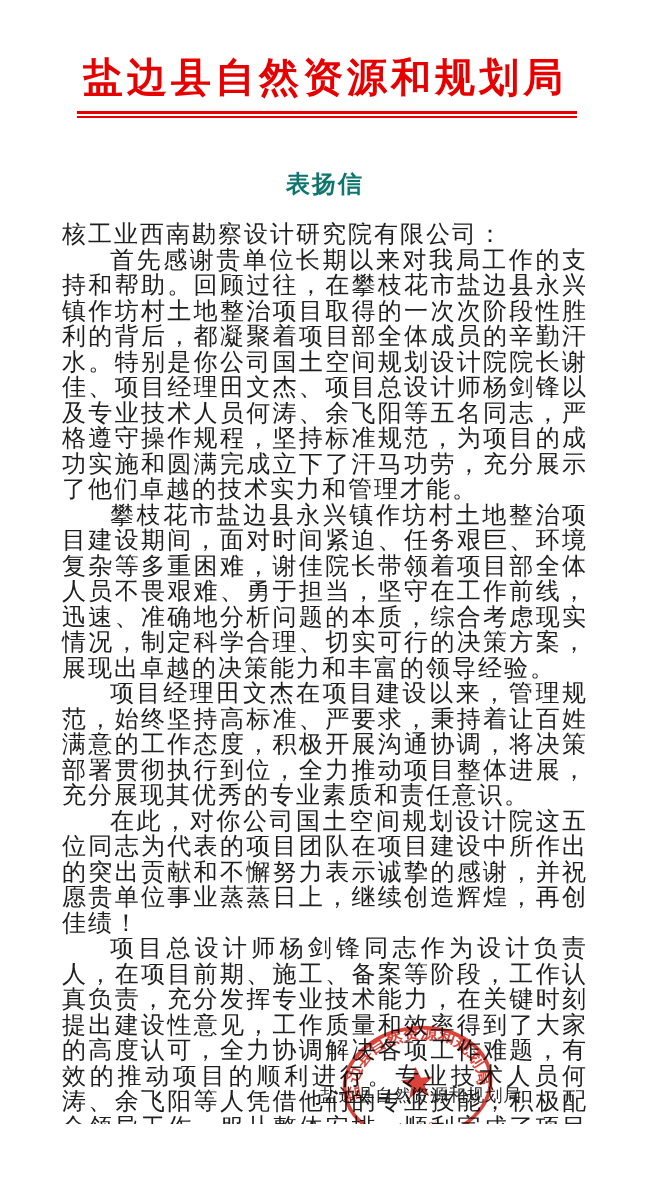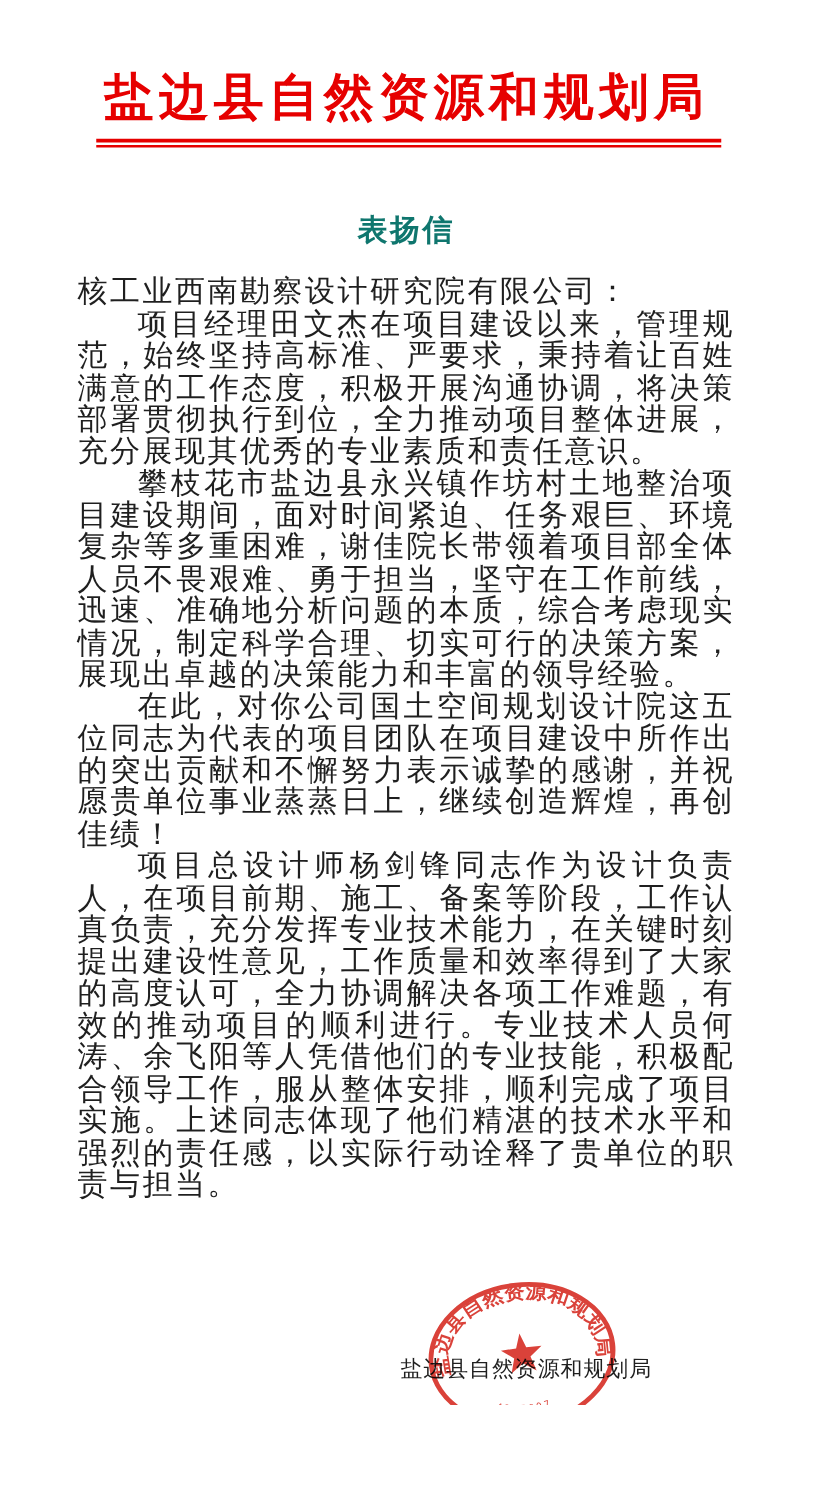--- a/index.html
+++ b/index.html
@@ -101,22 +101,23 @@
 <div class="page">
 
   <h1 class="org-title">盐边县自然资源和规划局</h1>
 
   <div class="red-rule top"></div>
 
   <h2 class="letter-title">表扬信</h2>
 
   <div class="content">
     <p class="salutation">核工业西南勘察设计研究院有限公司：</p>
+    <p class="para">首先感谢贵单位长期以来对我局工作的支持和帮助。回顾过往，在攀枝花市盐边县永兴镇作坊村土地整治项目取得的一次次阶段性胜利的背后，都凝聚着项目部全体成员的辛勤汗水。特别是你公司国土空间规划设计院院长谢佳、项目经理田文杰、项目总设计师杨剑锋以及专业技术人员何涛、余飞阳等五名同志，严格遵守操作规程，坚持标准规范，为项目的成功实施和圆满完成立下了汗马功劳，充分展示了他们卓越的技术实力和管理才能。</p>
+    <p class="para">攀枝花市盐边县永兴镇作坊村土地整治项目建设期间，面对时间紧迫、任务艰巨、环境复杂等多重困难，谢佳院长带领着项目部全体人员不畏艰难、勇于担当，坚守在工作前线，迅速、准确地分析问题的本质，综合考虑现实情况，制定科学合理、切实可行的决策方案，展现出卓越的决策能力和丰富的领导经验。</p>
     <p class="para">项目经理田文杰在项目建设以来，管理规范，始终坚持高标准、严要求，秉持着让百姓满意的工作态度，积极开展沟通协调，将决策部署贯彻执行到位，全力推动项目整体进展，充分展现其优秀的专业素质和责任意识。</p>
-    <p class="para">攀枝花市盐边县永兴镇作坊村土地整治项目建设期间，面对时间紧迫、任务艰巨、环境复杂等多重困难，谢佳院长带领着项目部全体人员不畏艰难、勇于担当，坚守在工作前线，迅速、准确地分析问题的本质，综合考虑现实情况，制定科学合理、切实可行的决策方案，展现出卓越的决策能力和丰富的领导经验。</p>
     <p class="para">在此，对你公司国土空间规划设计院这五位同志为代表的项目团队在项目建设中所作出的突出贡献和不懈努力表示诚挚的感谢，并祝愿贵单位事业蒸蒸日上，继续创造辉煌，再创佳绩！</p>
     <p class="para">项目总设计师杨剑锋同志作为设计负责人，在项目前期、施工、备案等阶段，工作认真负责，充分发挥专业技术能力，在关键时刻提出建设性意见，工作质量和效率得到了大家的高度认可，全力协调解决各项工作难题，有效的推动项目的顺利进行。专业技术人员何涛、余飞阳等人凭借他们的专业技能，积极配合领导工作，服从整体安排，顺利完成了项目实施。上述同志体现了他们精湛的技术水平和强烈的责任感，以实际行动诠释了贵单位的职责与担当。</p>
   </div>
 
   <div class="sign-block">
     <p class="signer">盐边县自然资源和规划局</p>
   </div>
 
   <div class="seal-wrap">
     <svg viewBox="0 0 160 130" xmlns="http://www.w3.org/2000/svg">

